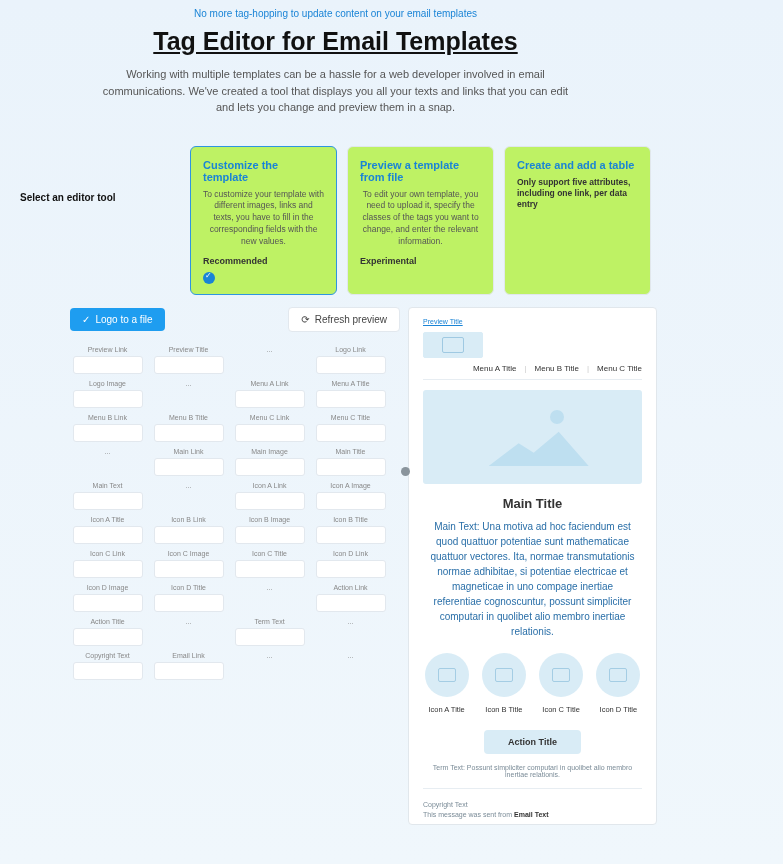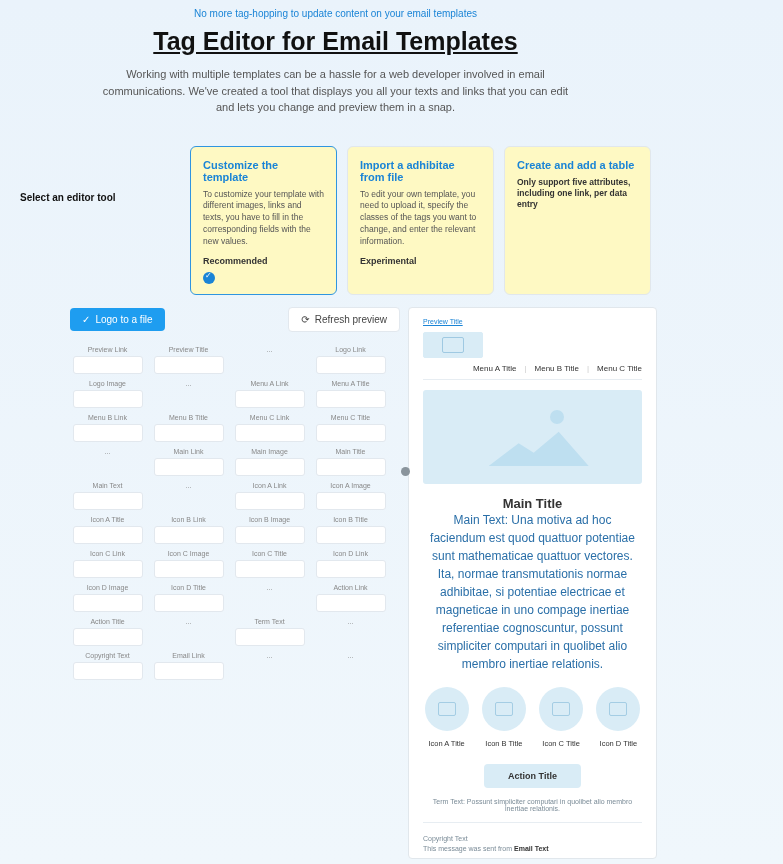--- a/index.html
+++ b/index.html
@@ -14,31 +14,31 @@
   .page { width: 671px; }
   .hero { text-align: center; padding: 8px 60px 10px; }
   .tagline { color: #1a84d6; font-size: 10px; font-weight: 500; }
   .title { font-size: 25px; font-weight: 700; margin-top: 8px; color: #111; text-decoration: underline; }
   .subtitle { font-size: 11px; color: #555; max-width: 470px; margin: 10px auto 0; line-height: 1.5; }
   .selector-row { display: flex; padding: 20px 20px 6px; }
   .selector-label { width: 170px; font-size: 10px; font-weight: 700; color: #111; padding-top: 46px; }
   .cards { flex: 1; display: flex; gap: 10px; }
   .card {
     flex: 1;
-    background: #fef9c3;
+    background: #bef264;
     border: 1px solid #e1e7ec;
     border-radius: 6px;
     padding: 12px 12px 10px;
     min-height: 118px;
     position: relative;
     cursor: pointer;
   }
   .card.selected { border: 1.5px solid #2f95e0; }
   .card-title { font-size: 11px; font-weight: 600; color: #1a84d6; margin-bottom: 6px; }
-  .card-desc { font-size: 8.5px; color: #555; line-height: 1.4; }
+  .card-desc { font-size: 8.5px; color: #555; line-height: 1.4; text-align: center; }
   .card-status { font-size: 9px; font-weight: 700; color: #333; margin-top: 8px; }
   .card-note { font-size: 8.5px; font-weight: 700; color: #333; line-height: 1.3; margin-top: 3px; }
   .check-badge {
     width: 12px; height: 12px; border-radius: 50%;
     background: #1a84d6; margin-top: 6px; position: relative;
   }
   .check-badge::after { content:"✓"; color:#fff; font-size:8px; position:absolute; top:-1px; left:2px; }
   .workspace { display: flex; padding: 6px 14px 0 70px; gap: 8px; }
   .left-pane { width: 330px; position: relative; }
   .toolbar { display: flex; justify-content: space-between; align-items: center; margin-bottom: 14px; }
@@ -67,21 +67,21 @@
   .preview-link { font-size: 7px; color: #1a84d6; text-decoration: underline; }
   .logo-box { margin-top:6px; width: 60px; height: 26px; background:#d9ecf6; border:1px solid #d9ecf6; border-radius:2px; display:flex; align-items:center; justify-content:center; }
   .logo-box::after{ content:""; width:20px; height:14px; border:1px solid #9fc9e2; border-radius:2px;}
   .menu-row { display:flex; justify-content:flex-end; gap:8px; margin-top:6px; padding-bottom:6px; border-bottom:1px solid #e7edf2; }
   .menu-row span { font-size:8px; color:#333; }
   .menu-row .sep { color:#ccc; }
   .main-img { margin-top:10px; height:94px; background:#d9ecf6; border-radius:3px; position:relative; }
   .main-img::before{content:""; position:absolute; left:58%; top:20px; width:14px; height:14px; border-radius:50%; background:#bedff0;}
   .main-img::after{content:""; position:absolute; left:30%; bottom:18px; width:100px; height:38px; background:#bedff0; clip-path:polygon(0 100%,30% 40%,45% 65%,70% 10%,100% 100%);}
   .main-title { text-align:center; font-weight:700; font-size:13px; margin-top:12px; }
-  .main-text { font-size:12px; color:#2a6fa8; text-align:center; margin-top:0; line-height:1.5; padding:0 4px; }
+  .main-text { font-size:10px; color:#2a6fa8; text-align:center; margin-top:8px; line-height:1.5; padding:0 4px; }
   .icon-row{ display:flex; justify-content:space-between; gap:10px; margin-top:14px; }
   .icon-item{ flex:1; text-align:center; }
   .icon-circle{ width:44px; height:44px; border-radius:50%; background:#d9ecf6; margin:0 auto 8px; position:relative;}
   .icon-circle::after{content:""; position:absolute; top:50%; left:50%; width:16px; height:12px; border:1px solid #a4cde4; transform:translate(-50%,-50%); border-radius:2px;}
   .icon-title{ font-size:7.5px; color:#333; }
   .action-btn{ display:block; margin:16px auto 0; background:#d9ecf6; color:#333; font-weight:700; font-size:9px; border:none; border-radius:4px; padding:7px 24px; cursor:pointer;}
   .term-text{ font-size:7px; color:#7a8b97; text-align:center; margin:10px 0 12px; border-bottom:1px solid #e7edf2; padding-bottom:10px;}
   .footer-row{ font-size:7px; color:#7a8b97; display:flex; flex-direction:column; gap:3px;}
   .footer-row .sent-from b{ color:#333; }
 </style>
@@ -99,21 +99,21 @@
   <section class="selector-row">
     <div class="selector-label">Select an editor tool</div>
     <div class="cards">
       <div class="card selected">
         <div class="card-title">Customize the template</div>
         <div class="card-desc">To customize your template with different images, links and texts, you have to fill in the corresponding fields with the new values.</div>
         <div class="card-status">Recommended</div>
         <div class="check-badge"></div>
       </div>
       <div class="card">
-        <div class="card-title">Import a adhibitae from file</div>
+        <div class="card-title">Preview a template from file</div>
         <div class="card-desc">To edit your own template, you need to upload it, specify the classes of the tags you want to change, and enter the relevant information.</div>
         <div class="card-status">Experimental</div>
       </div>
       <div class="card">
         <div class="card-title">Create and add a table</div>
         <div class="card-note">Only support five attributes, including one link, per data entry</div>
       </div>
     </div>
   </section>
 

